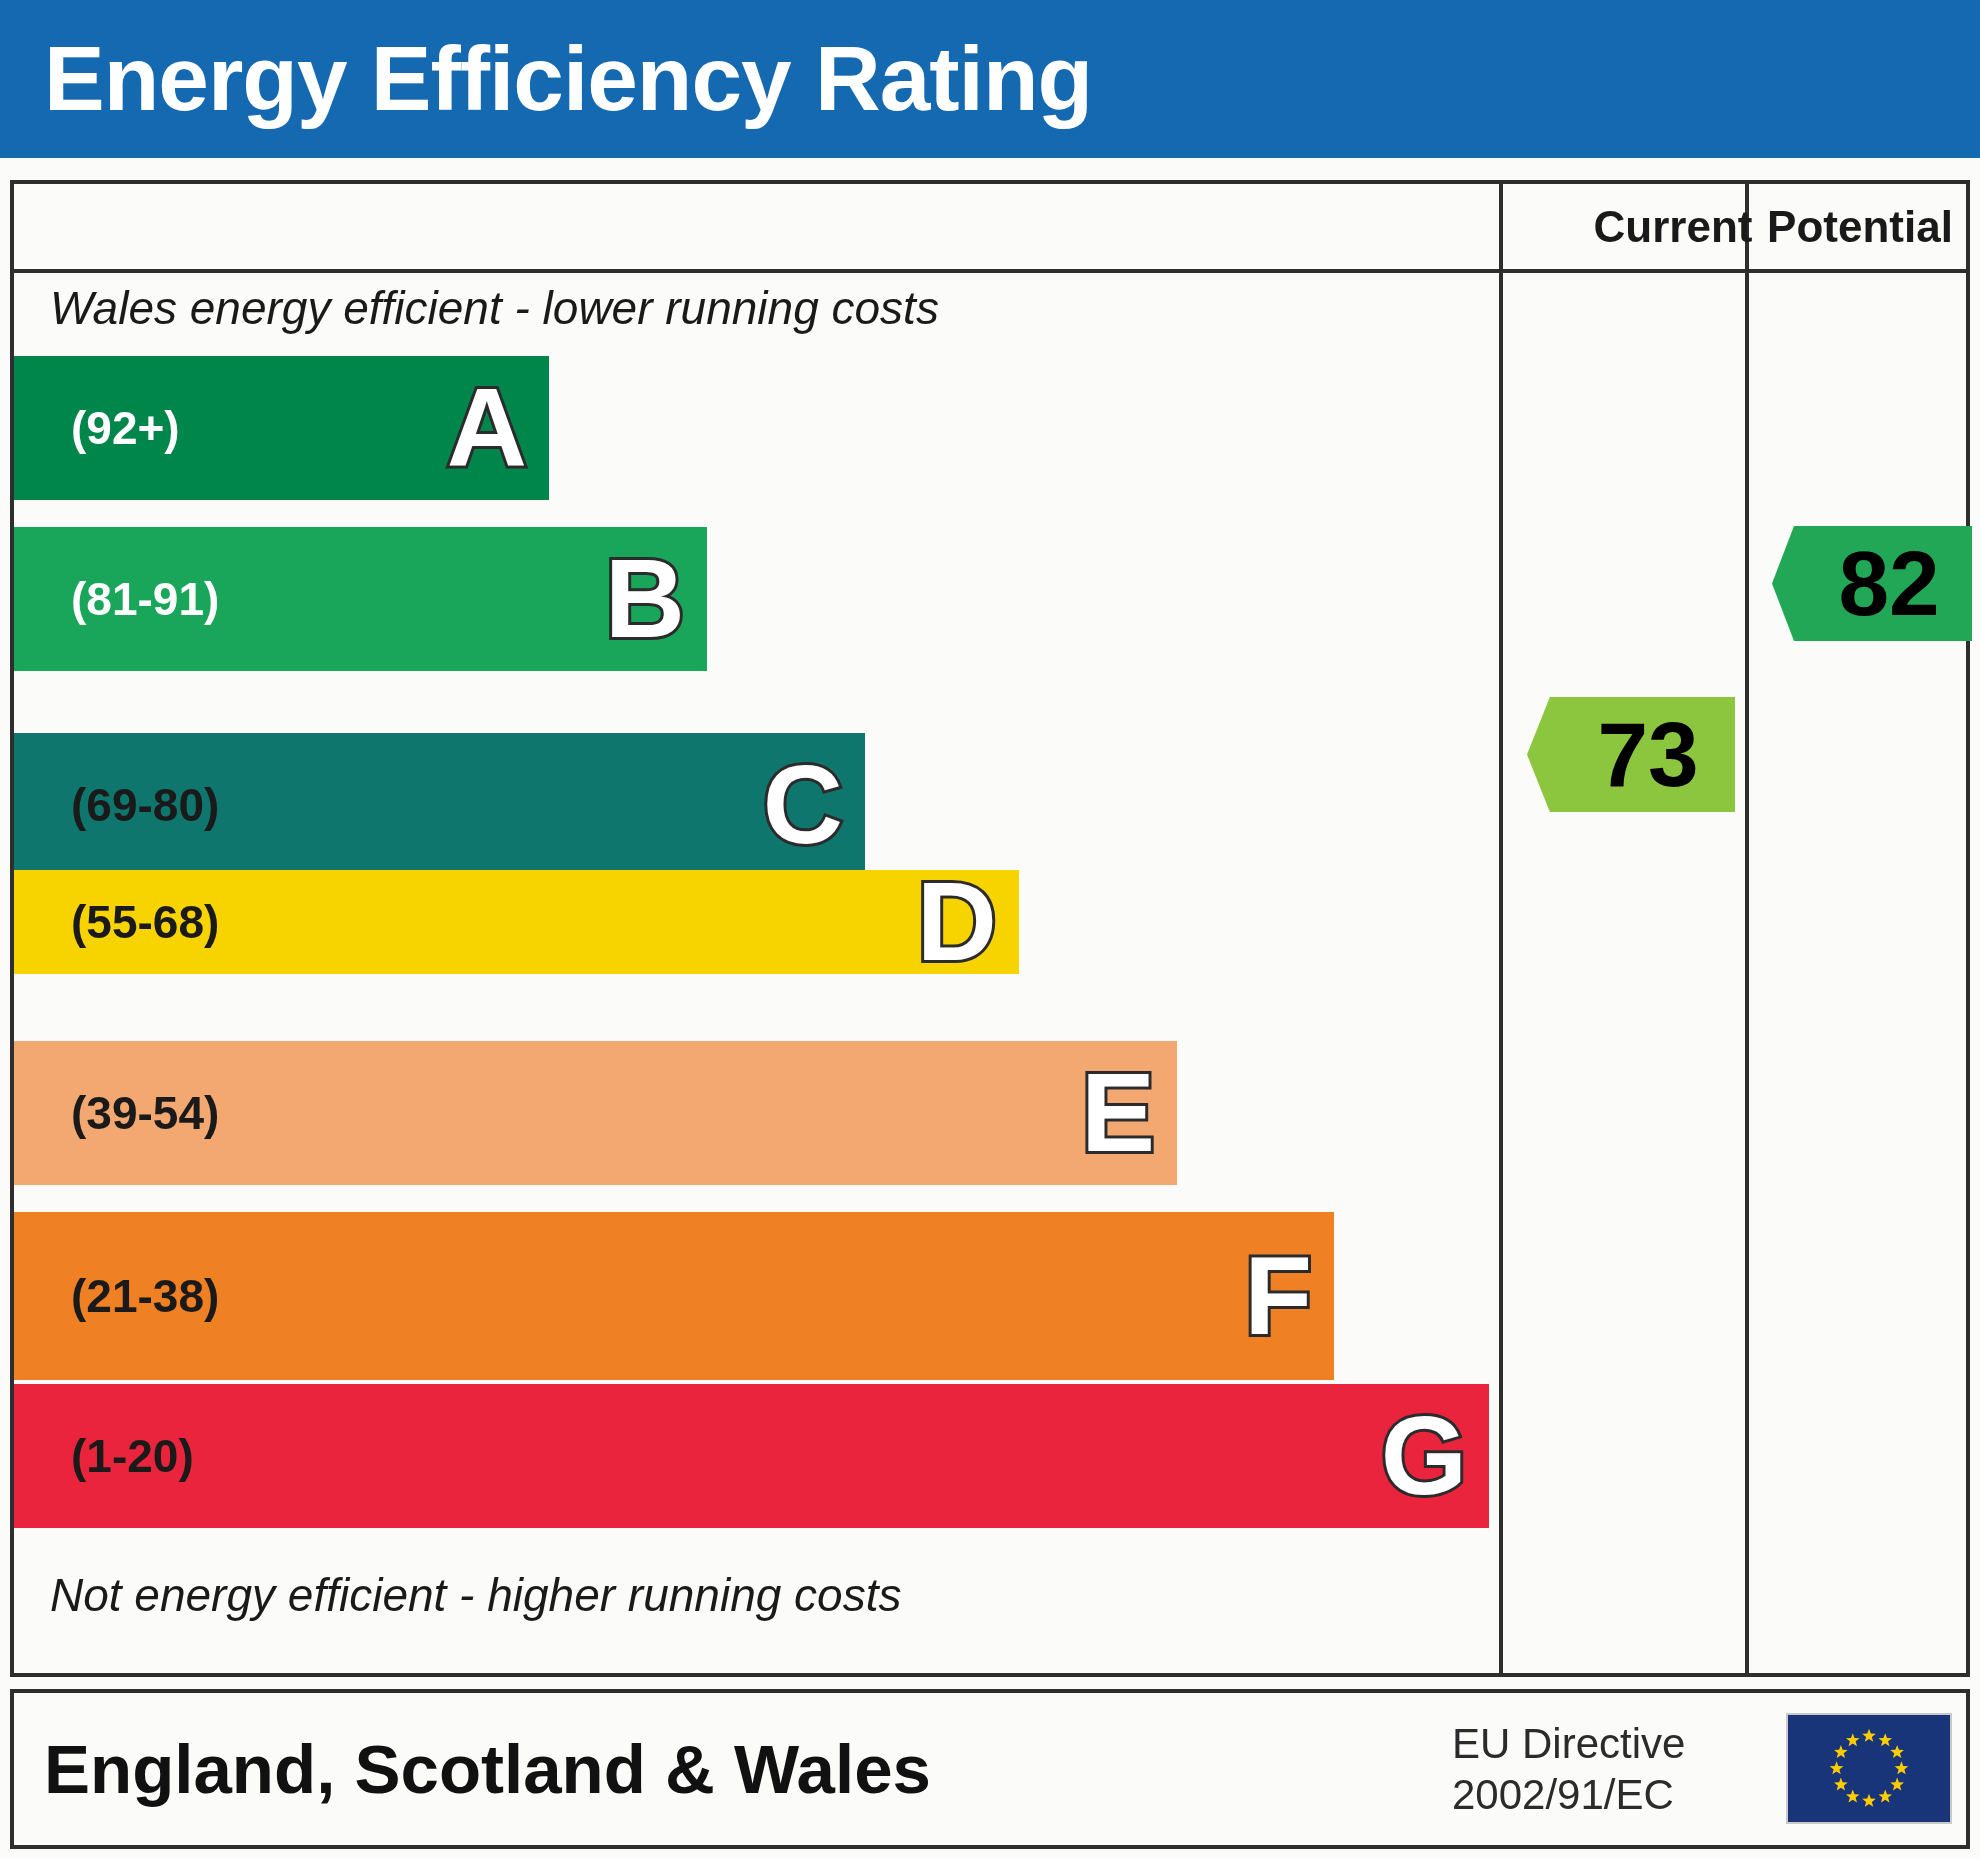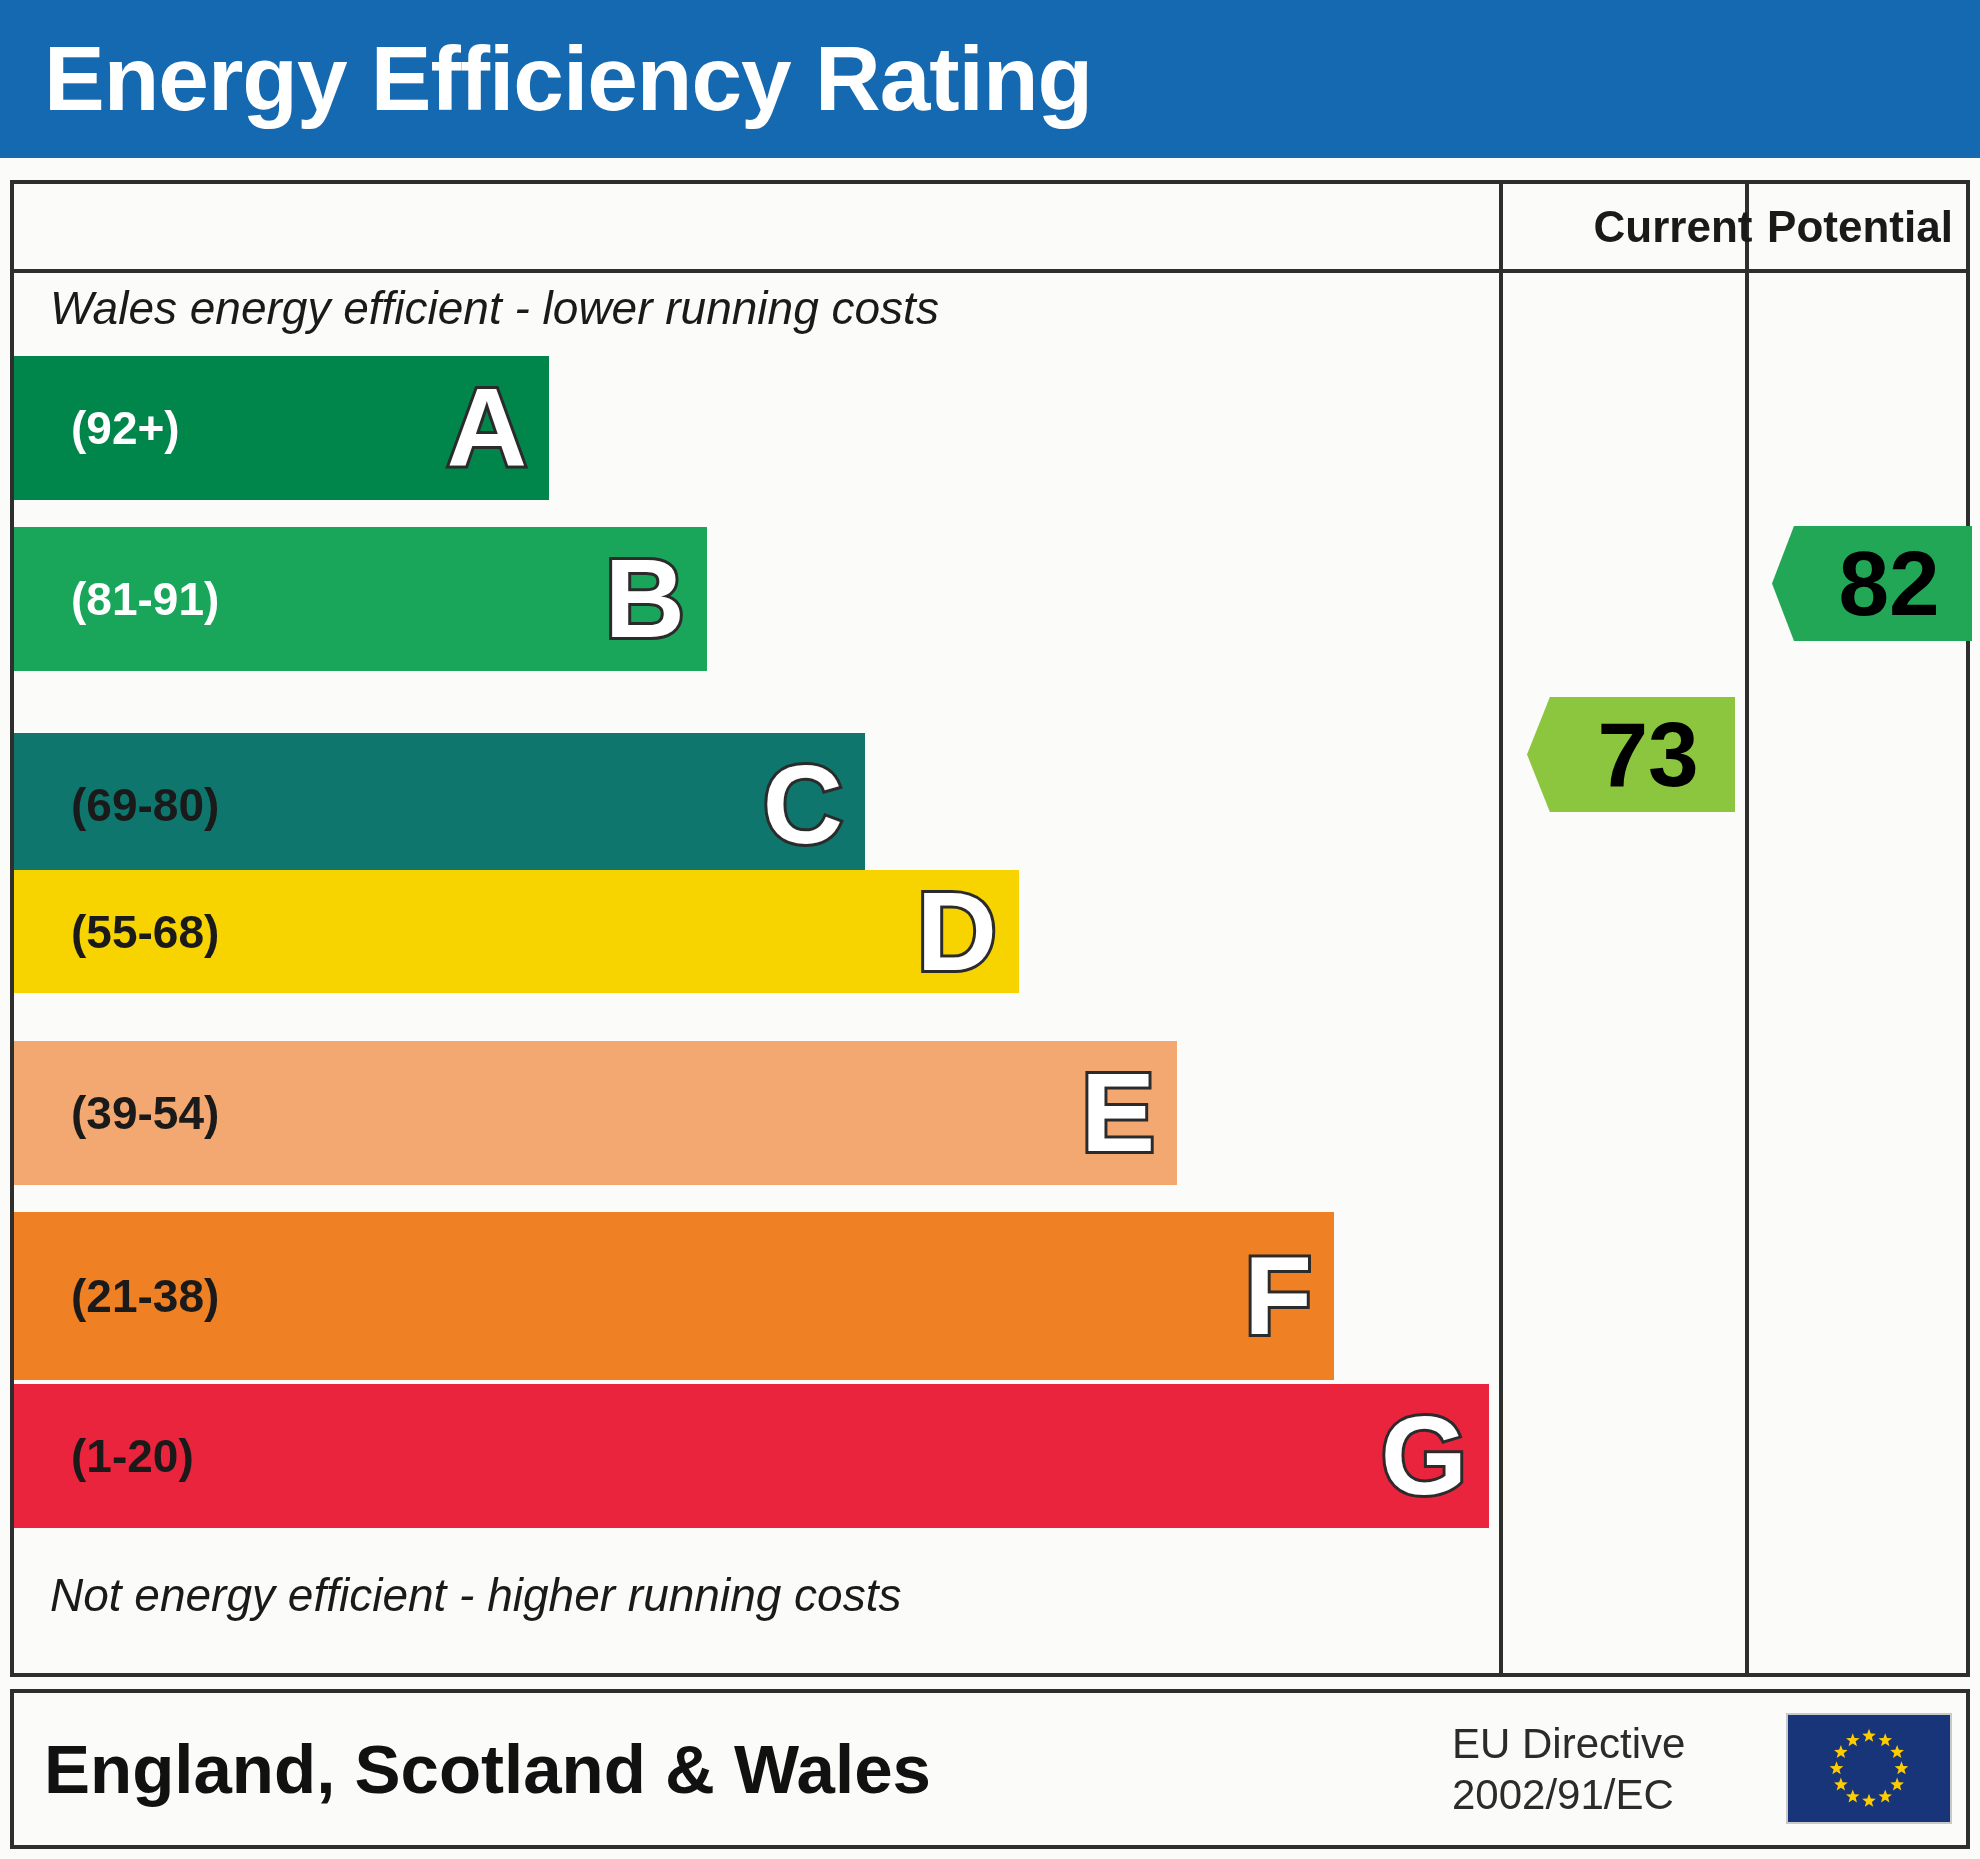--- a/index.html
+++ b/index.html
@@ -141,21 +141,21 @@
           <span class="letter">A</span>
         </div>
         <div class="band lt-dark" style="top: 171px; width: 693px; height: 144px; background: rgb(25, 166, 90);">
           <span class="range">(81-91)</span>
           <span class="letter">B</span>
         </div>
         <div class="band lt-light" style="top: 343px; width: 851px; height: 144px; background: #0f766e; margin-top: 34px;">
           <span class="range">(69-80)</span>
           <span class="letter">C</span>
         </div>
-        <div class="band lt-light" style="top: 514px; width: 1005px; height: 123px; background: rgb(247, 211, 0);">
+        <div class="band lt-light" style="top: 514px; width: 1005px; height: 104px; background: rgb(247, 211, 0);">
           <span class="range">(55-68)</span>
           <span class="letter">D</span>
         </div>
         <div class="band lt-light" style="top: 685px; width: 1163px; height: 144px; background: rgb(244, 168, 113);">
           <span class="range">(39-54)</span>
           <span class="letter">E</span>
         </div>
         <div class="band lt-light" style="top: 856px; width: 1320px; height: 168px; background: rgb(239, 128, 35);">
           <span class="range">(21-38)</span>
           <span class="letter">F</span>

